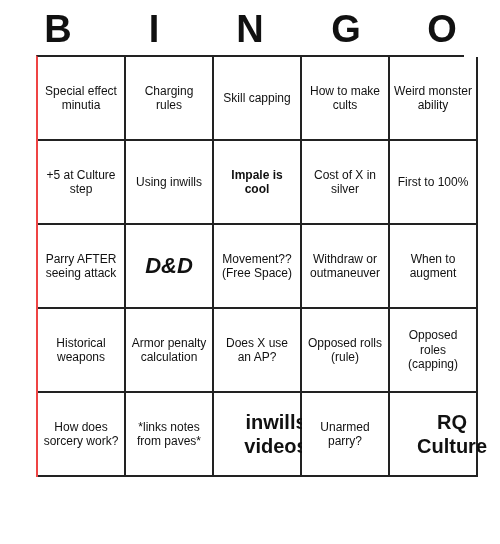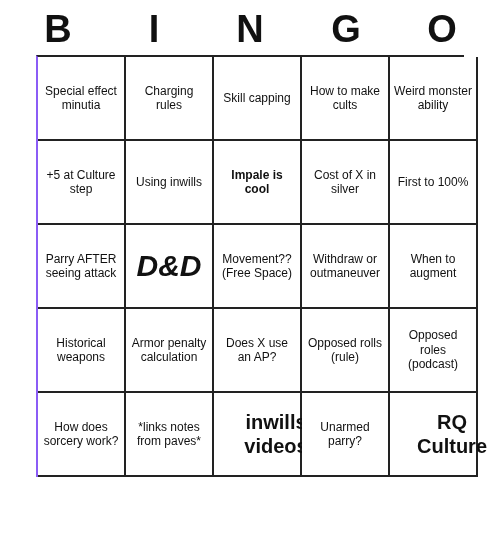--- a/index.html
+++ b/index.html
@@ -23,39 +23,39 @@
       font-size: 38px;
       font-weight: bold;
       width: 88px;
       text-align: center;
       color: #111;
     }
     .bingo-grid {
       display: grid;
       grid-template-columns: repeat(5, 88px);
       grid-template-rows: repeat(5, 84px);
-      border-left: 2px solid #8b5cf6;
+      border-left: 2px solid #ef4444;
       border-top: 2px solid #222;
       width: 428px;
     }
     .bingo-cell {
       border-right: 2px solid #222;
       border-bottom: 2px solid #222;
       display: flex;
       align-items: center;
       justify-content: center;
       text-align: center;
       padding: 4px;
       font-size: 12px;
       line-height: 1.2;
       color: #111;
       background: #fff;
     }
     .bingo-cell.free-space {
-      font-size: 30px;
+      font-size: 22px;
       font-weight: bold;
       font-style: italic;
     }
     .bingo-cell.large-text {
       font-size: 12px;
       font-weight: bold;
     }
     .bingo-cell.xl-text {
       font-size: 20px;
       font-weight: bold;
@@ -86,19 +86,19 @@
     <div class="bingo-cell">First to 100%</div>
     <div class="bingo-cell">Parry AFTER seeing attack</div>
     <div class="bingo-cell free-space">D&amp;D</div>
     <div class="bingo-cell">Movement?? (Free Space)</div>
     <div class="bingo-cell">Withdraw or outmaneuver</div>
     <div class="bingo-cell">When to augment</div>
     <div class="bingo-cell">Historical weapons</div>
     <div class="bingo-cell">Armor penalty calculation</div>
     <div class="bingo-cell">Does X use an AP?</div>
     <div class="bingo-cell">Opposed rolls (rule)</div>
-    <div class="bingo-cell">Opposed roles (podcast)</div>
+    <div class="bingo-cell">Opposed roles (capping)</div>
     <div class="bingo-cell">How does sorcery work?</div>
     <div class="bingo-cell">*links notes from paves*</div>
     <div class="bingo-cell xl-text">inwills videos</div>
     <div class="bingo-cell">Unarmed parry?</div>
     <div class="bingo-cell xl-text">RQ Culture</div>
   </div>
 
 </body></html>

